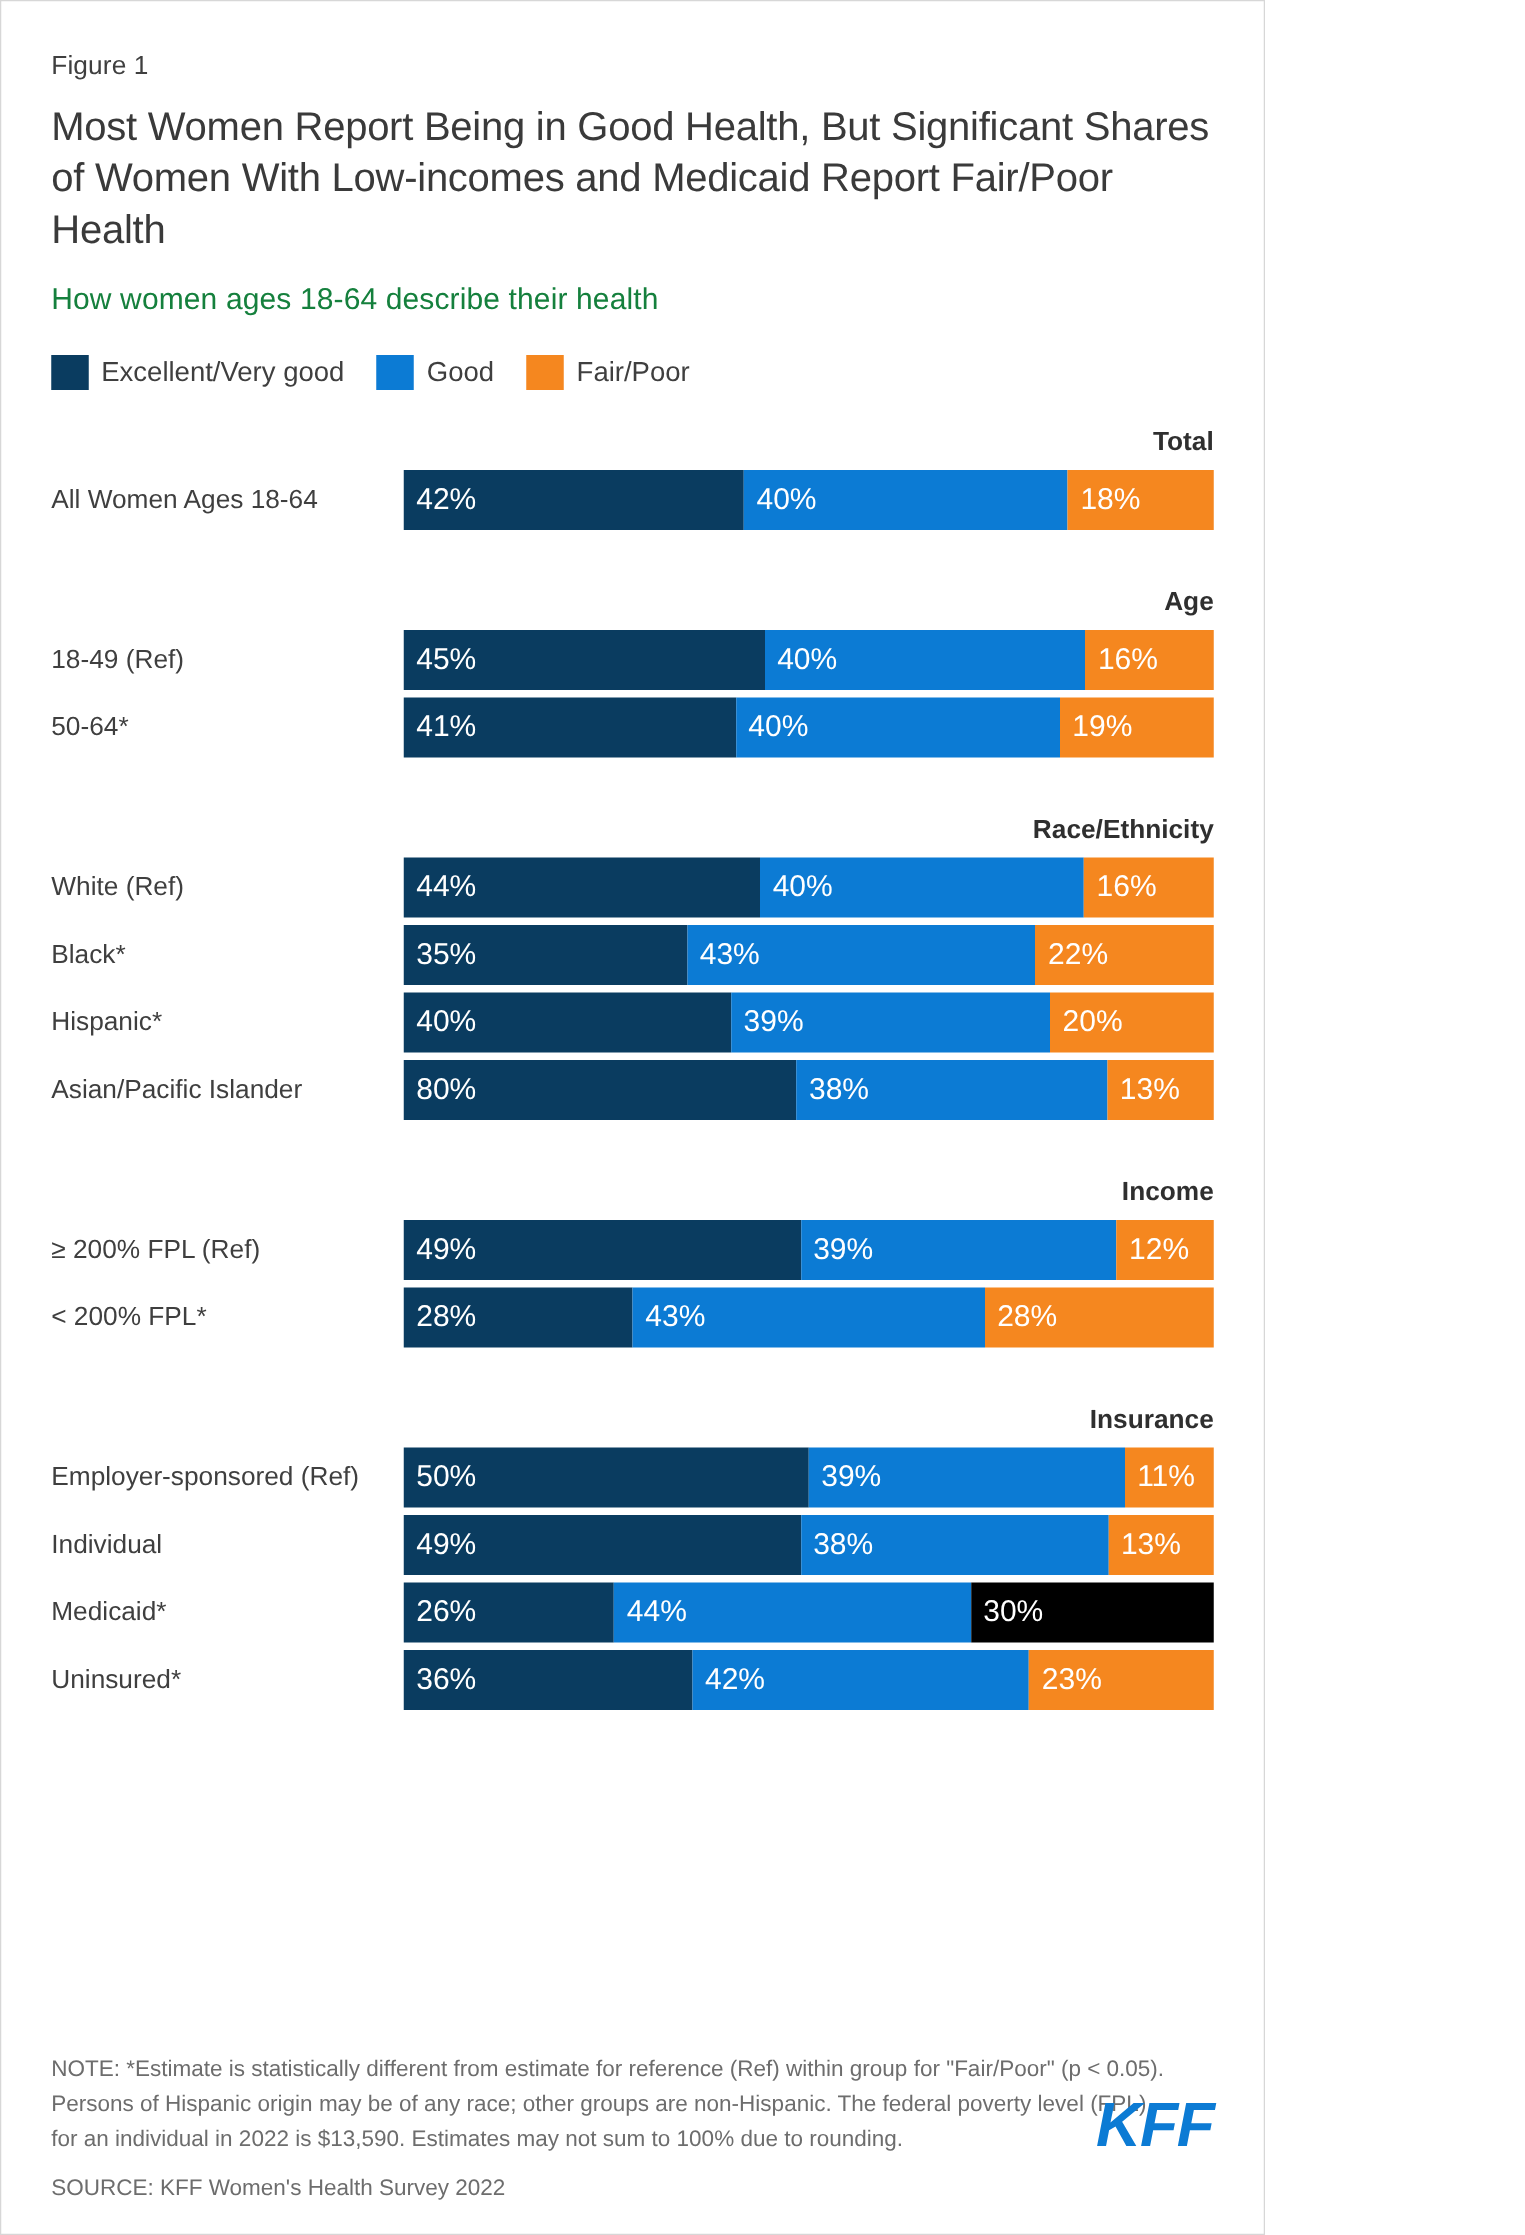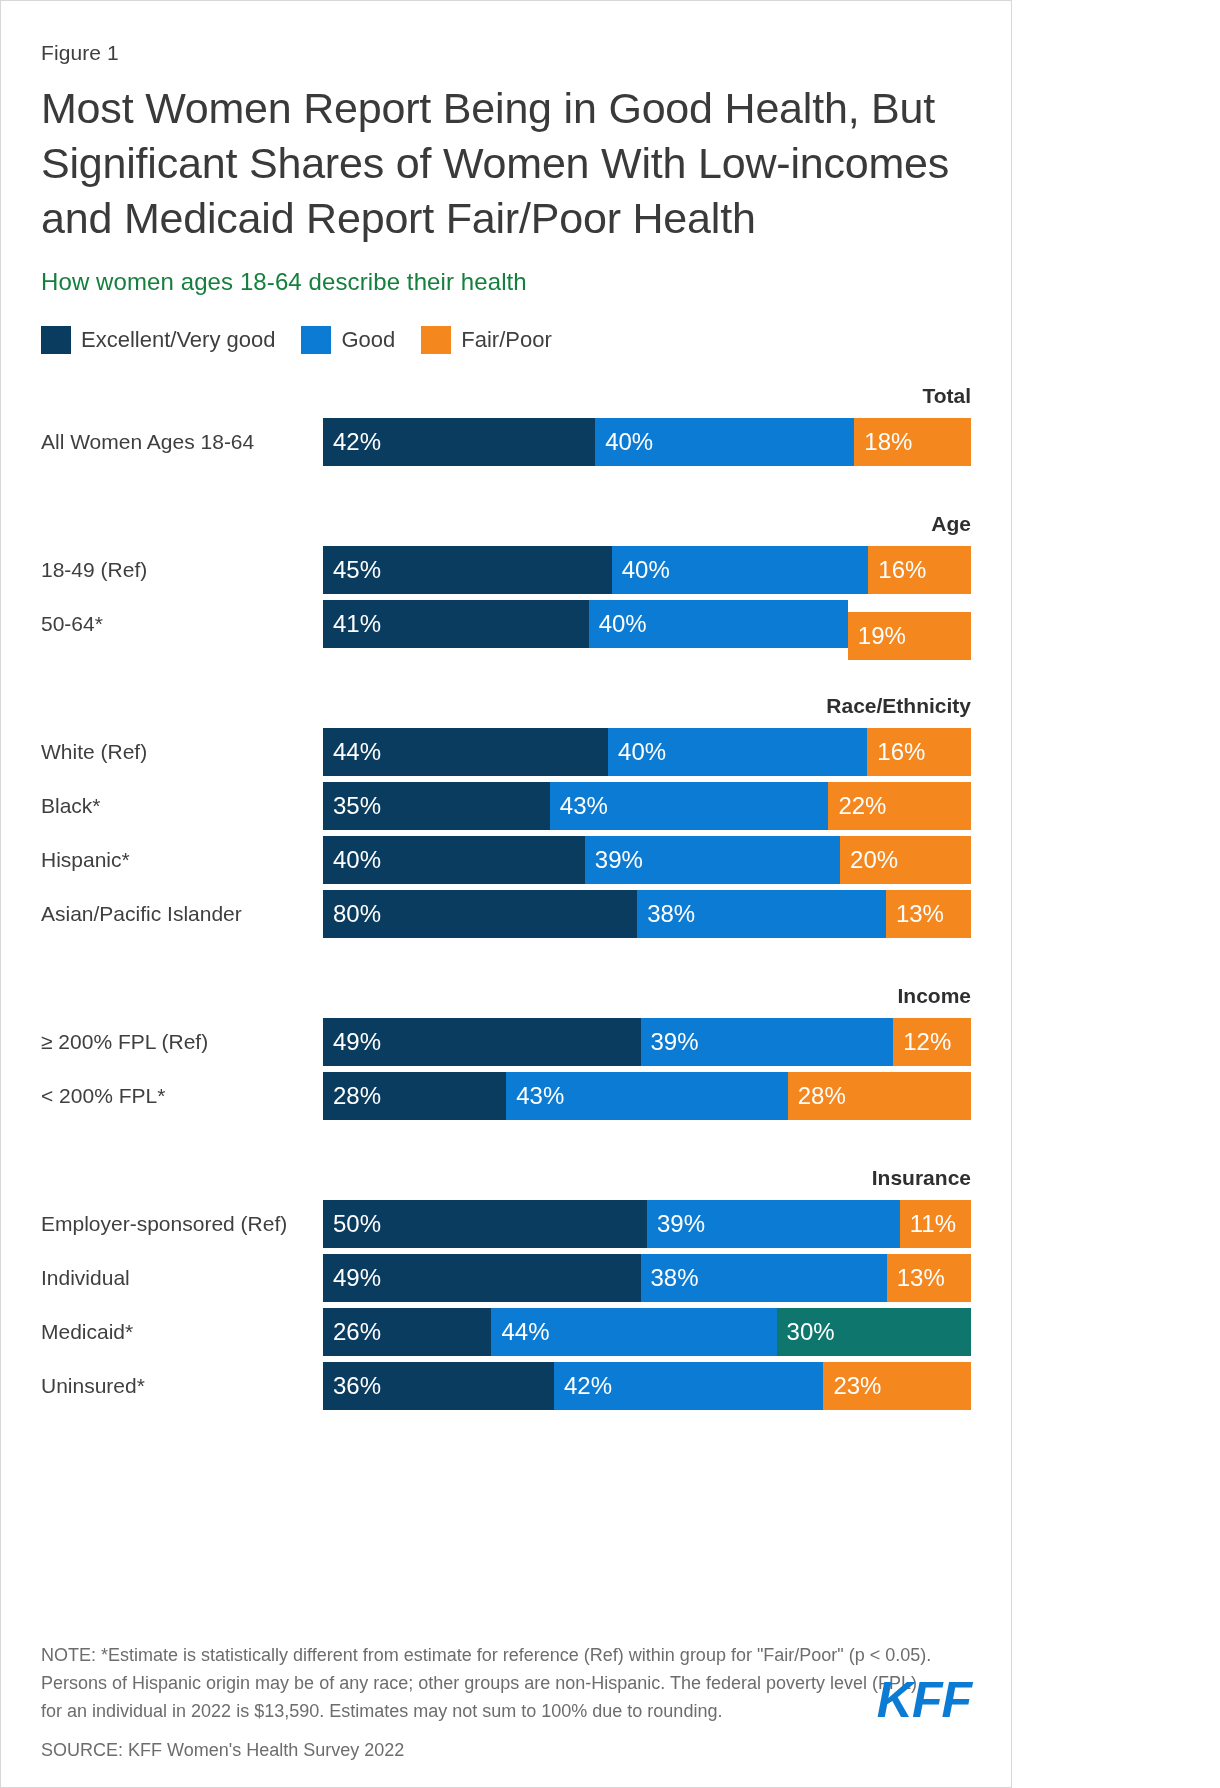--- a/index.html
+++ b/index.html
@@ -15,21 +15,21 @@
     border: 1px solid #d7d7d7;
     padding: 32px 40px 0 40px;
   }
   .fig-label {
     font-size: 21px;
     color: #3f3f3f;
     margin: 8px 0 16px 0;
     letter-spacing: .1px;
   }
   .title {
-    font-size: 43px;
+    font-size: 32px;
     line-height: 1.28;
     color: #3a3a3a;
     font-weight: 400;
     letter-spacing: -0.2px;
     max-width: 1010px;
   }
   .subtitle {
     font-size: 24px;
     color: #15803d;
     margin-top: 22px;
@@ -165,21 +165,21 @@
             <div class="seg" style="background: rgb(10, 60, 96); flex: 0 0 44.5545%;">45%</div>
             <div class="seg" style="background: rgb(12, 123, 212); flex: 0 0 39.604%;">40%</div>
             <div class="seg" style="background: rgb(245, 135, 31); flex: 0 0 15.8416%;">16%</div>
           </div>
         </div>
         <div class="row">
           <div class="row-label">50-64*</div>
           <div class="row-bars">
             <div class="seg" style="background: rgb(10, 60, 96); flex: 0 0 41%;">41%</div>
             <div class="seg" style="background: rgb(12, 123, 212); flex: 0 0 40%;">40%</div>
-            <div class="seg" style="background: rgb(245, 135, 31); flex: 0 0 19%; margin-top: 12px;">19%</div>
+            <div class="seg" style="background: rgb(245, 135, 31); flex: 0 0 19%;">19%</div>
           </div>
         </div>
       </div>
       <div class="group">
         <div class="group-title">Race/Ethnicity</div>
         <div class="row">
           <div class="row-label">White (Ref)</div>
           <div class="row-bars">
             <div class="seg" style="background: rgb(10, 60, 96); flex: 0 0 44%;">44%</div>
             <div class="seg" style="background: rgb(12, 123, 212); flex: 0 0 40%;">40%</div>
@@ -246,21 +246,21 @@
             <div class="seg" style="background: rgb(10, 60, 96); flex: 0 0 49%;">49%</div>
             <div class="seg" style="background: rgb(12, 123, 212); flex: 0 0 38%;">38%</div>
             <div class="seg" style="background: rgb(245, 135, 31); flex: 0 0 13%;">13%</div>
           </div>
         </div>
         <div class="row">
           <div class="row-label">Medicaid*</div>
           <div class="row-bars">
             <div class="seg" style="background: rgb(10, 60, 96); flex: 0 0 26%;">26%</div>
             <div class="seg" style="background: rgb(12, 123, 212); flex: 0 0 44%;">44%</div>
-            <div class="seg" style="background: #0f766e; flex: 0 0 30%;">30%</div>
+            <div class="seg" style="background: #000000; flex: 0 0 30%;">30%</div>
           </div>
         </div>
         <div class="row">
           <div class="row-label">Uninsured*</div>
           <div class="row-bars">
             <div class="seg" style="background: rgb(10, 60, 96); flex: 0 0 35.6436%;">36%</div>
             <div class="seg" style="background: rgb(12, 123, 212); flex: 0 0 41.5842%;">42%</div>
             <div class="seg" style="background: rgb(245, 135, 31); flex: 0 0 22.7723%;">23%</div>
           </div>
         </div>

